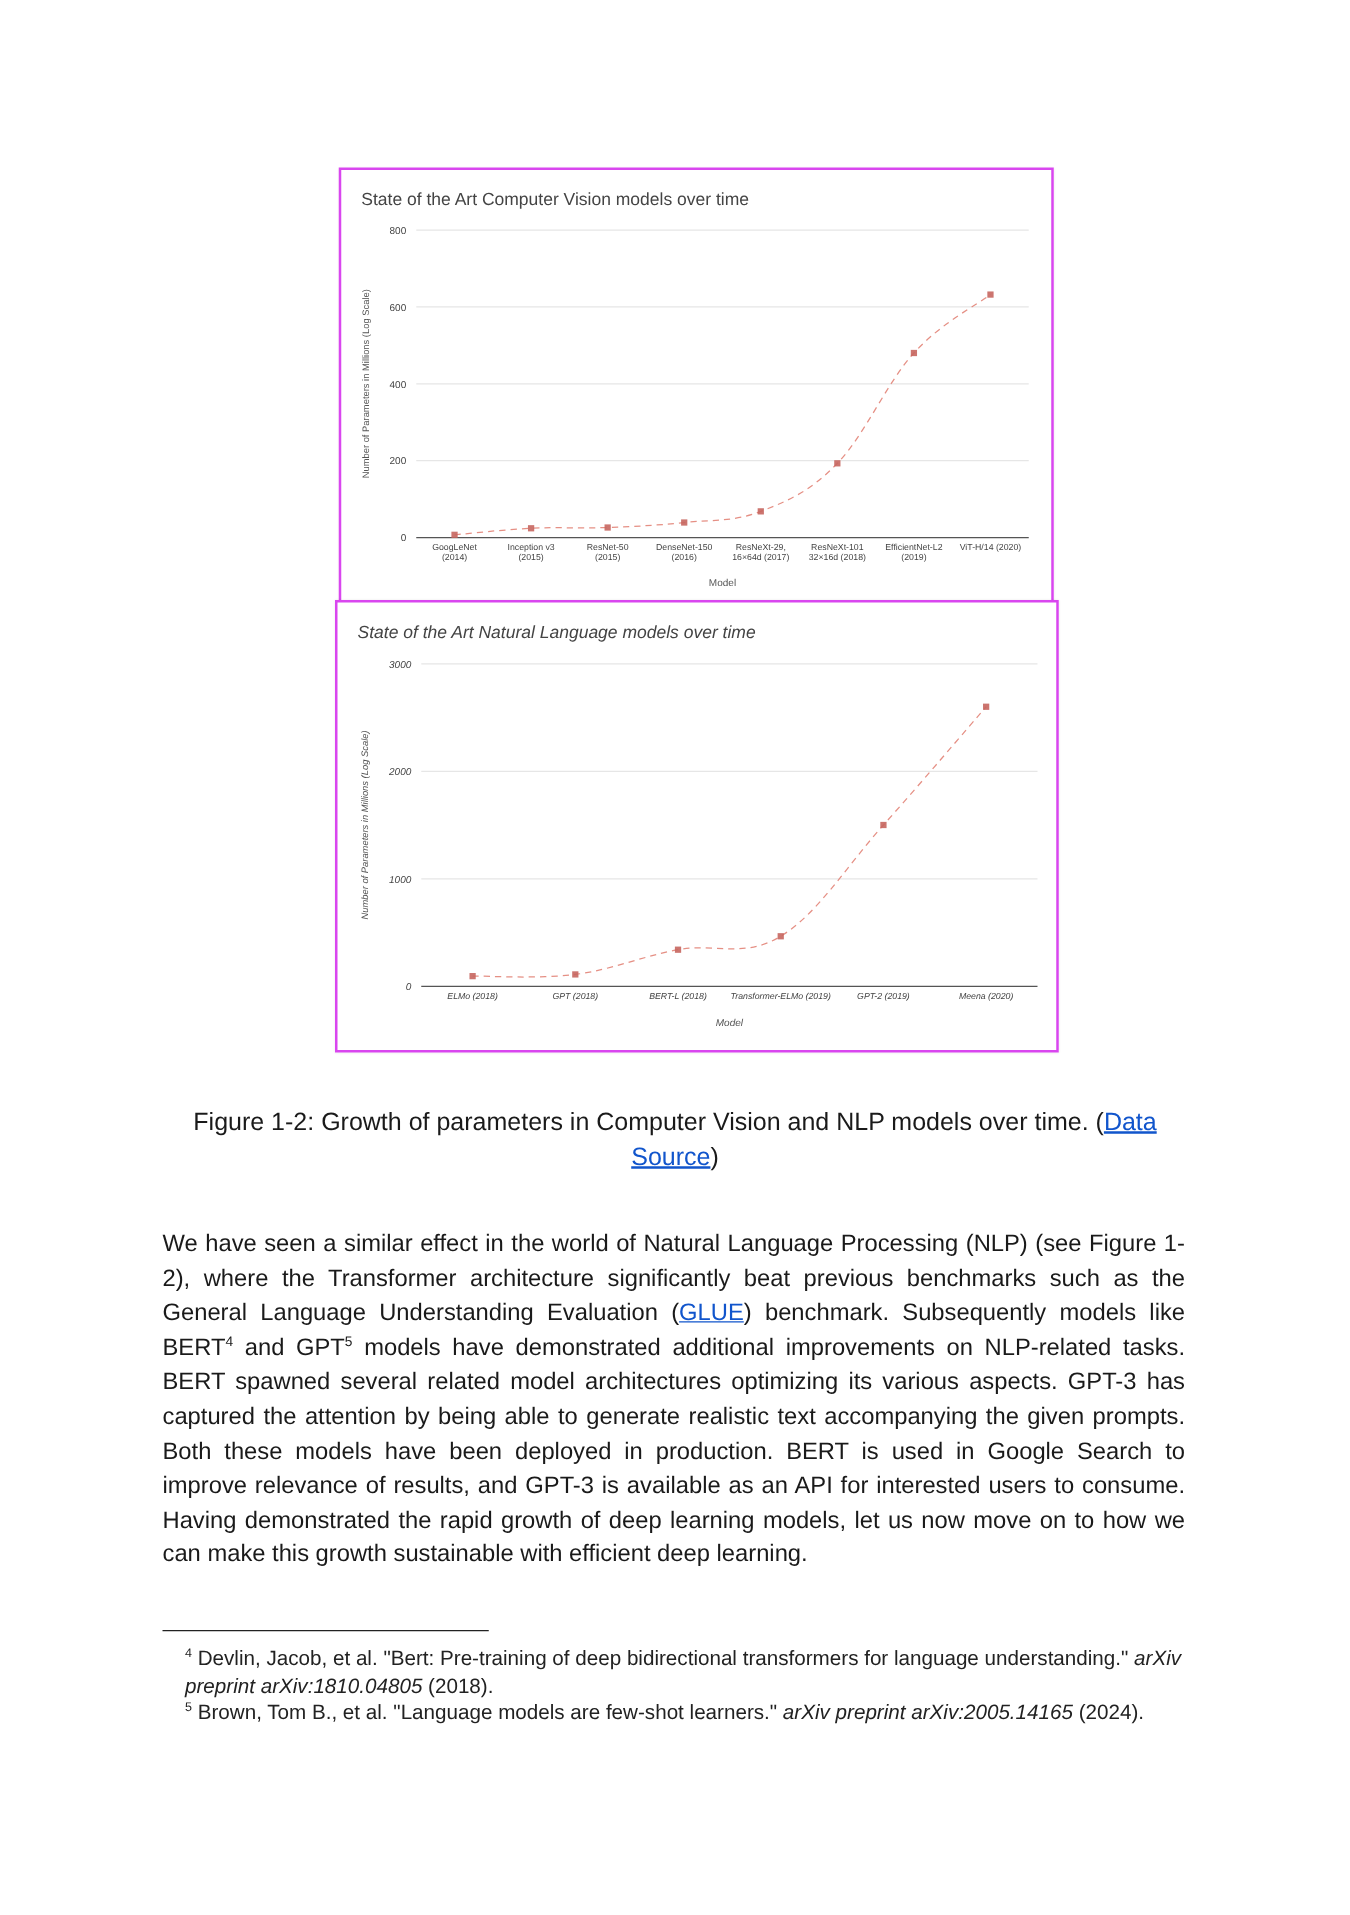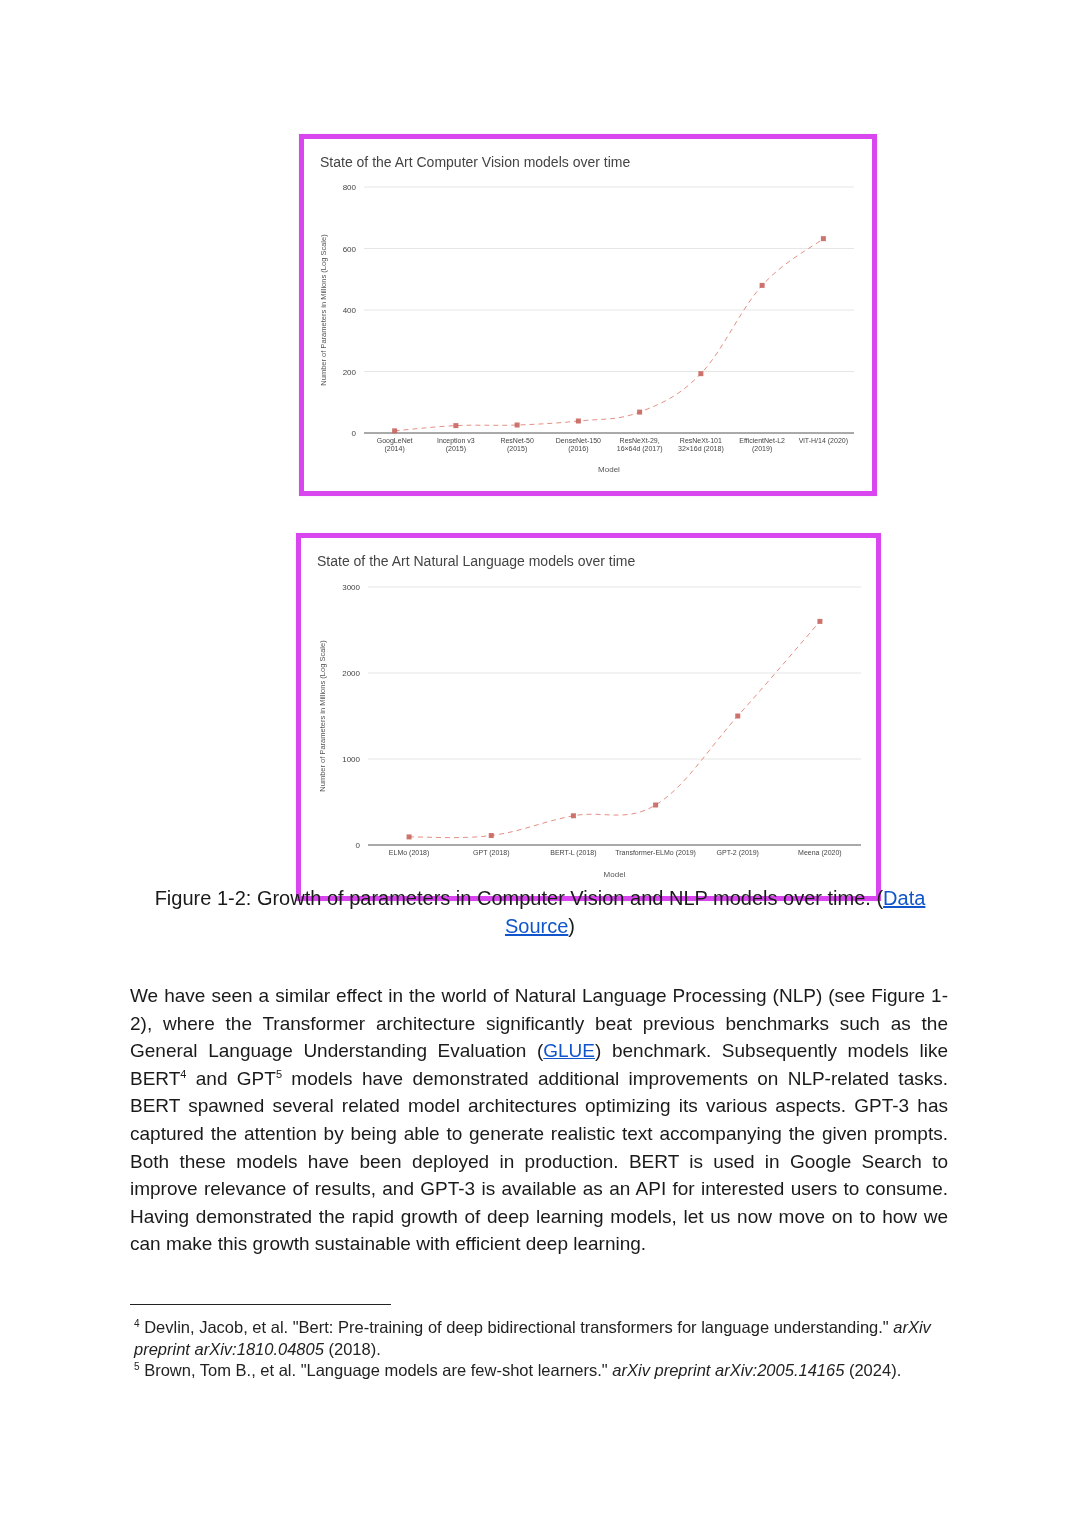--- a/index.html
+++ b/index.html
@@ -1,33 +1,33 @@
 <!DOCTYPE html>
 <html><head>
 <meta charset="utf-8">
 <style>
   html, body { margin: 0; padding: 0; background: #ffffff; }
   body { width: 1080px; height: 1532px; position: relative; overflow: hidden;
          font-family: "Liberation Sans", sans-serif; color: #1a1a1a; }
-  .chart-box { position: absolute; background: #fff; border: 5px solid #d946ef;
-               box-shadow: 0 0 2px rgba(0,0,0,0.08); margin-left: 28px; }
+  .chart-box { position: absolute; background: #fff; border: 2px solid #d946ef;
+               box-shadow: 0 0 2px rgba(0,0,0,0.08); }
   #cv-box { left: 271px; top: 134px; width: 568px; height: 352px; }
-  #nlp-box { left: 268px; top: 533px; width: 575px; height: 358px; }
+  #nlp-box { left: 268px; top: 480px; width: 575px; height: 358px; font-style: italic; }
   .chart-box svg { position: absolute; left: 0; top: 0; }
   .chart-title { position: absolute; left: 16px; top: 15px; font-size: 14px; color: #444;
                  font-family: "Liberation Sans", sans-serif; }
   .caption { position: absolute; left: 130px; width: 820px; top: 884px; text-align: center;
              font-size: 20px; line-height: 28px; color: #1a1a1a; }
   .caption a, .body-text a { color: #1155cc; text-decoration: underline; }
   .body-text { position: absolute; left: 130px; width: 818px; top: 966px; font-size: 19px;
                line-height: 27.6px; text-align: justify; color: #1a1a1a; margin-top: 16px; }
   .body-text sup { font-size: 11px; line-height: 0; vertical-align: super; }
   .fn-rule { position: absolute; left: 130px; top: 1304px; width: 261px; height: 0;
              border-top: 1.5px solid #222; }
-  .footnotes { position: absolute; left: 134px; width: 800px; top: 1317px; font-size: 16.5px;
+  .footnotes { position: absolute; left: 148px; width: 800px; top: 1317px; font-size: 16.5px;
                line-height: 21.5px; color: #222; }
   .footnotes sup { font-size: 10px; line-height: 0; vertical-align: super; }
   .footnotes i { font-style: italic; }
 </style>
 </head>
 <body>
 
 <div class="chart-box" id="cv-box">
   <div class="chart-title">State of the Art Computer Vision models over time</div>
   <svg id="cv-svg" width="568" height="352">

